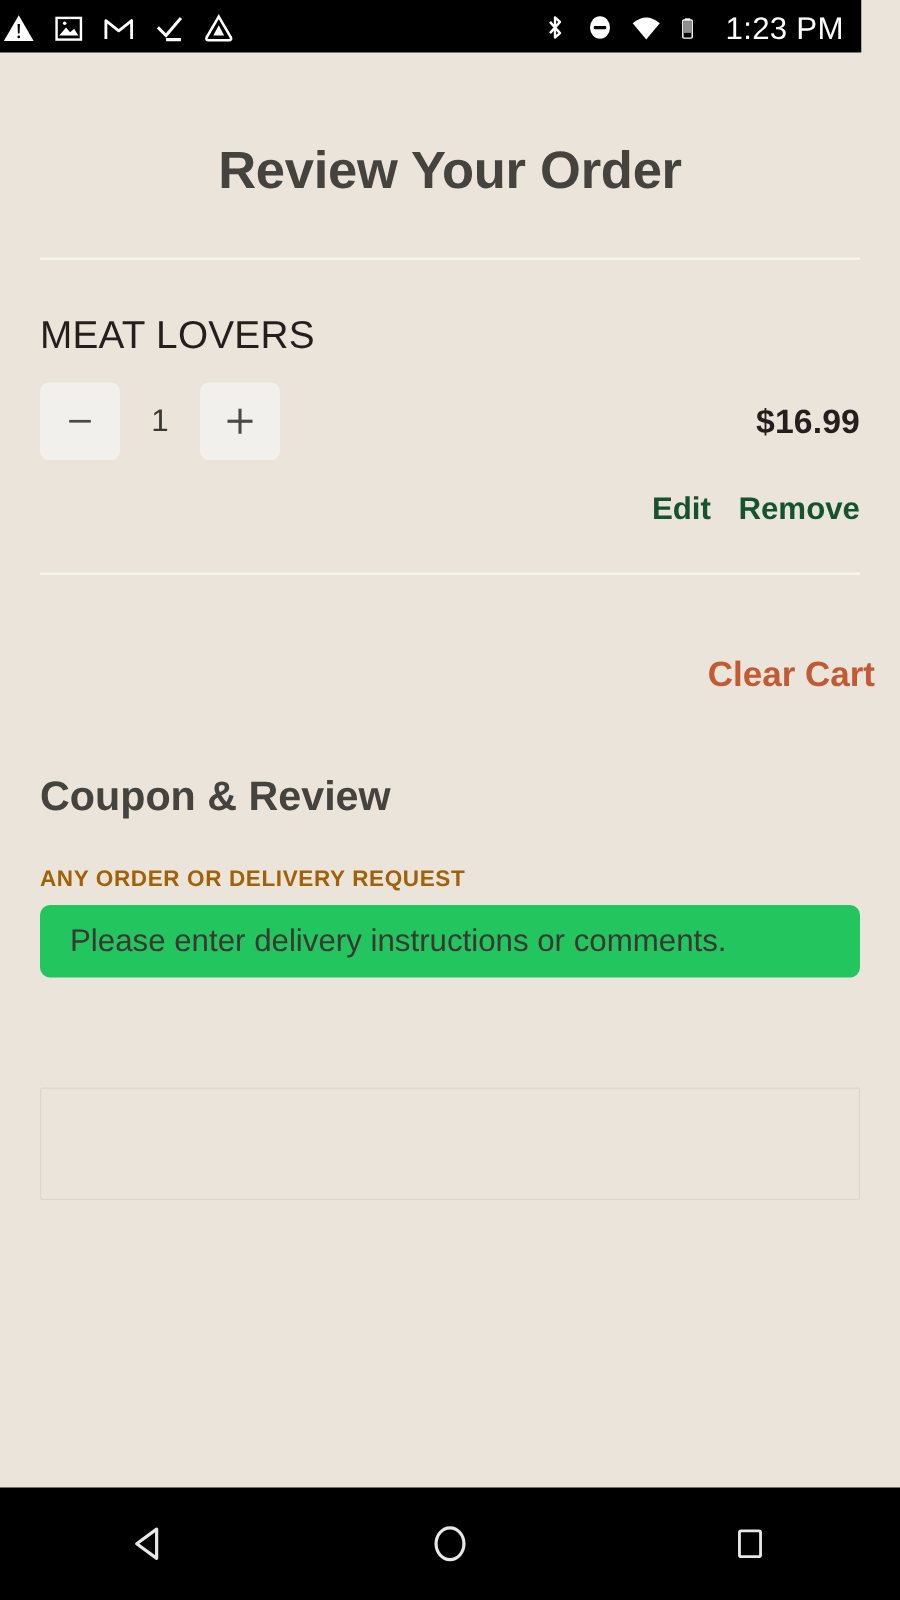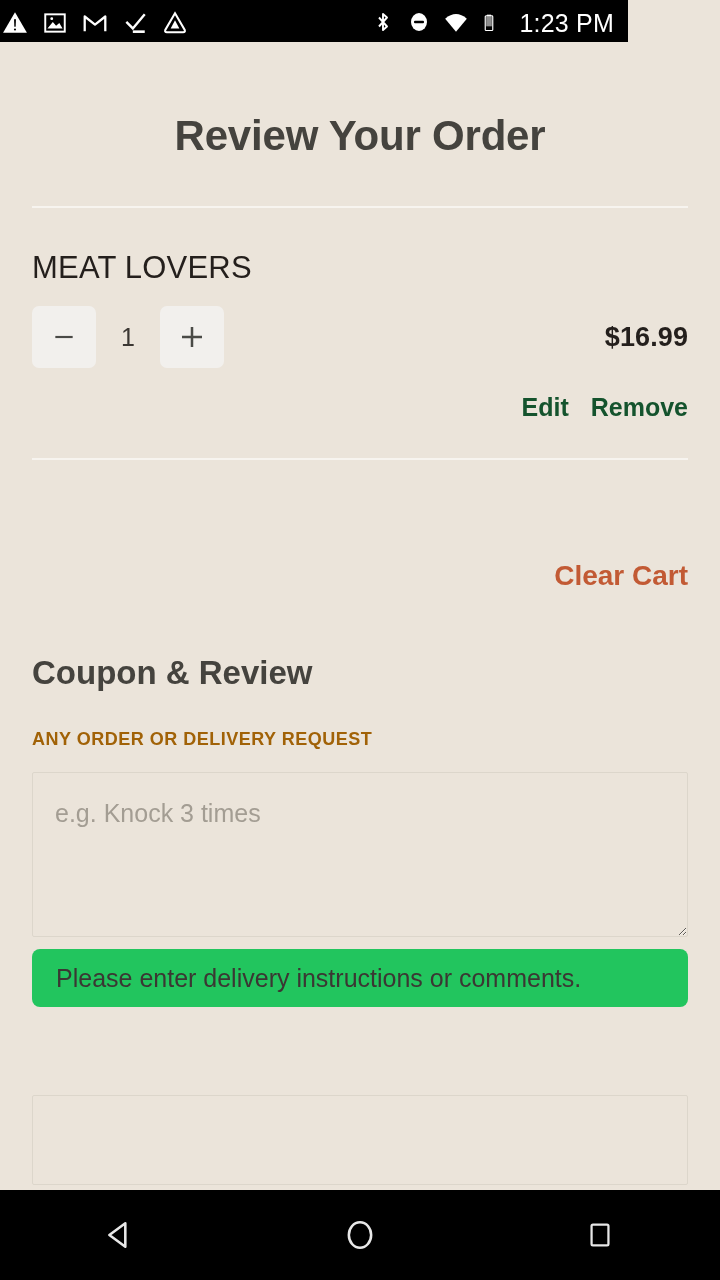--- a/index.html
+++ b/index.html
@@ -12,21 +12,21 @@
     background: #ebe4da;
     font-family: "Liberation Sans", sans-serif;
     overflow: hidden;
     position: relative;
   }
 
   
   #status-bar {
     position: absolute;
     top: 0; left: 0;
-    width: 628px;
+    width: 689px;
     height: 46px;
     background: #000000;
     display: flex;
     align-items: center;
     box-sizing: border-box;
     padding: 0 14px 0 2px;
   }
   #status-left {
     display: flex;
     align-items: center;
@@ -155,22 +155,22 @@
     cursor: pointer;
     line-height: 1;
   }
 
   #divider-bottom { margin-top: 38px; }
 
   
   #clear-cart-row {
     display: flex;
     justify-content: flex-end;
-    padding: 0 32px;
-    margin-top: 102px;
+    padding: 0 20px;
+    margin-top: 66px;
   }
   #clear-cart {
     color: #c25a34;
     font-size: 28px;
     font-weight: bold;
     cursor: pointer;
     line-height: 1;
   }
 
   
@@ -368,21 +368,20 @@
   <div class="divider" id="divider-bottom"></div>
 
   <div id="clear-cart-row">
     <span id="clear-cart">Clear Cart</span>
   </div>
 
   <div id="coupon-section">
     <div id="section-heading">Coupon &amp; Review</div>
     <div id="request-label">ANY ORDER OR DELIVERY REQUEST</div>
 
-    <textarea id="request-textarea" placeholder="e.g. Knock 3 times" style=""></textarea>
 
     <div id="helper-message">Please enter delivery instructions or comments.</div>
 
     <input id="coupon-input" type="text" placeholder="" style="">
   </div>
 </div>
 
 <div id="nav-bar">
   <div class="nav-btn">
     <span>

